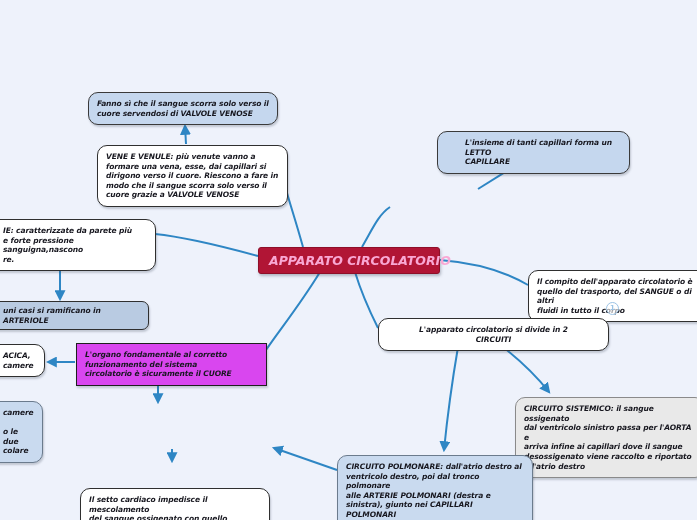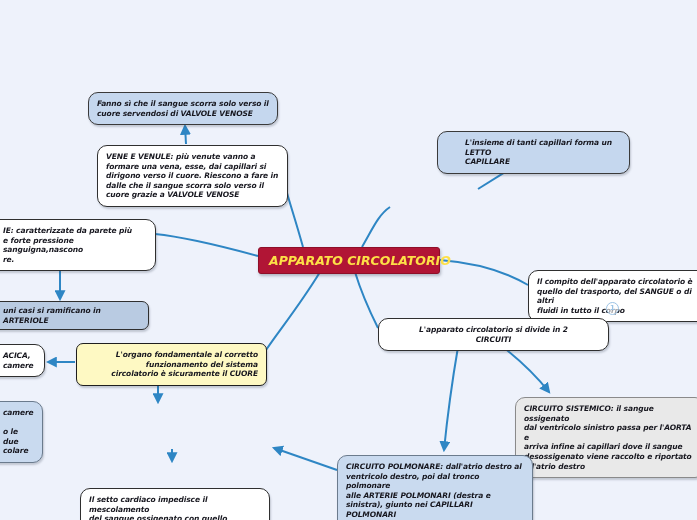--- a/index.html
+++ b/index.html
@@ -17,26 +17,26 @@
     color:#17171f;white-space:pre-line;
     padding:6px 8px;
     background:#ffffff;border:1.4px solid #2f2f2f;border-radius:10px;
     box-shadow:1px 2px 2px rgba(60,70,90,0.25);
     font-style:italic;
   }
   .node.blue{background:#c5d7ee;border-color:#3a3a3a;}
   .node.steel{background:#b9cbe2;border-color:#2f2f2f;border-radius:7px;padding:4px 8px;}
   .node.gray{background:#e9e9e9;border-color:#8a8a8a;}
   .node.softblue{background:#c9daef;border-color:#6b7b8d;}
-  .node.orange{background:#fef9c3;border-color:#1f1f1f;border-radius:7px;text-align:right;}
+  .node.orange{background:#d946ef;border-color:#1f1f1f;border-radius:0;}
   .node.center-text{text-align:center;}
 
   .node.root{
     background:#b11535;border:1px solid #8e0f29;border-radius:3px;
-    color:#fde047;font-size:12.5px;line-height:15px;letter-spacing:0;
+    color:#f9a8d4;font-size:12.5px;line-height:15px;letter-spacing:0;
     padding:5px 10px;white-space:nowrap;text-align:center;
     box-shadow:1px 2px 3px rgba(60,70,90,0.35);
   }
 
   
   .node.cut-left-arterie{padding-left:64px;}
   .node.cut-left-arteriole{padding-left:46px;}
   .node.cut-left-toracica{padding-left:36px;}
   .node.cut-left-camere{padding-left:34px;}
 
@@ -76,21 +76,21 @@
     <path d="M 337,470 L 274,448" fill="none" stroke="#2e86c4" stroke-width="2" marker-end="url(#arrow)"></path>
     <path d="M 478,189 L 518,164" fill="none" stroke="#2e86c4" stroke-width="2" marker-end="url(#arrow)"></path>
   </svg>
 
   <div class="node blue" style="left:88px;top:92px;width:190px;">Fanno sì che il sangue scorra solo verso il
 cuore servendosi di VALVOLE VENOSE</div>
 
   <div class="node" style="left:97px;top:145px;width:191px;">VENE E VENULE: più venute vanno a
 formare una vena, esse, dai capillari si
 dirigono verso il cuore. Riescono a fare in
-dalle che il sangue scorra solo verso il
+modo che il sangue scorra solo verso il
 cuore grazie a VALVOLE VENOSE</div>
 
   <div class="node cut-left-arterie" style="left:-62px;top:219px;width:218px;">IE: caratterizzate da parete più
 e forte pressione sanguigna,nascono
 re.</div>
 
   <div class="node steel cut-left-arteriole" style="left:-44px;top:301px;width:193px;">uni casi si ramificano in ARTERIOLE</div>
 
   <div class="node cut-left-toracica" style="left:-34px;top:344px;width:79px;">ACICA,
 camere</div>

